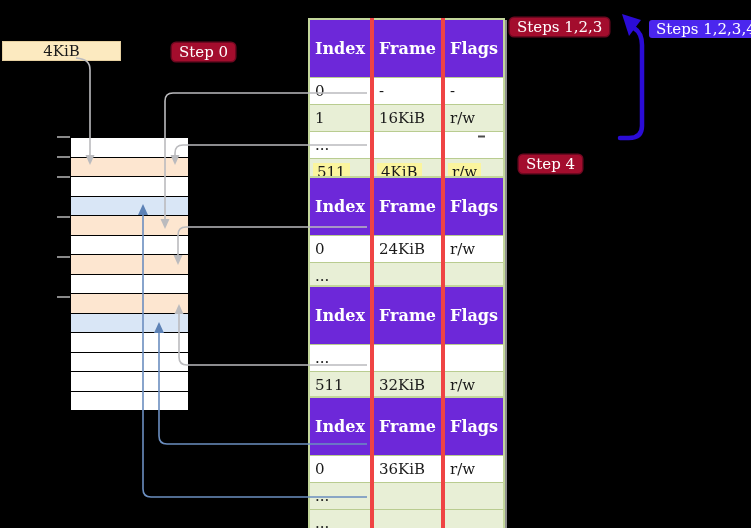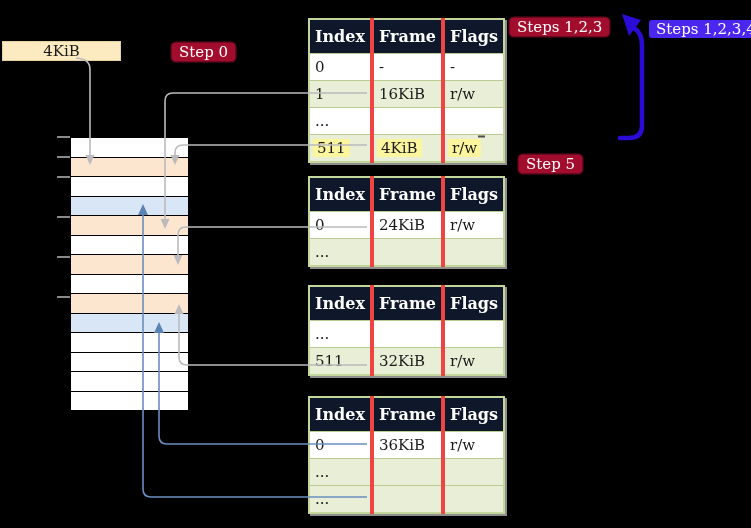--- a/index.html
+++ b/index.html
@@ -19,41 +19,41 @@
   .mrow{height:18.5px;border-bottom:1px solid #000;}
   .mrow:last-child{border-bottom:none;}
   .mrow.white{background:#ffffff;}
   .mrow.peach{background:#fde6d0;}
   .mrow.blue{background:#d9e6f6;}
   .tick{position:absolute;left:57px;width:13px;height:2px;background:#8a8a8a;}
 
   
   .ptable{position:absolute;border-collapse:collapse;table-layout:fixed;background:#fff;
           border:2px solid #c3d69b;box-shadow:2px 2px 0 #8f8f8f;font-size:15px;color:#1a1a1a;}
-  .ptable th{background:#0f172a;color:#fff;font-weight:bold;text-align:left;
-             height:25px;padding:4px 5px;white-space:nowrap;font-size:16px;}
+  .ptable th{background:#6d28d9;color:#fff;font-weight:bold;text-align:left;
+             height:25px;padding:16px 5px;white-space:nowrap;font-size:16px;}
   .ptable td{height:26px;padding:0 5px;white-space:nowrap;}
   .ptable th + th, .ptable td + td{border-left:4px solid #ef4444;}
   .ptable tbody tr{border-top:1px solid #b9cc90;}
   .ptable tbody tr.g{background:#e8efd6;}
   .hl{background:#fbf59e;padding:0 4px;margin-left:-2px;}
 
   svg.overlay{position:absolute;left:0;top:0;z-index:5;pointer-events:none;}
 </style>
 </head>
 <body>
 
 <div class="stage">
 
   <div class="frame-label">4KiB</div>
 
   <div class="badge red" style="left:172px;top:43px;">Step 0</div>
   <div class="badge red" style="left:510px;top:18px;">Steps 1,2,3</div>
   <div class="badge violet" style="left:649px;top:20px;">Steps 1,2,3,4</div>
-  <div class="badge red" style="left:519px;top:155px;">Step 5</div>
+  <div class="badge red" style="left:519px;top:155px;">Step 4</div>
 
   <div class="stack">
     <div class="mrow white"></div>
     <div class="mrow peach"></div>
     <div class="mrow white"></div>
     <div class="mrow blue"></div>
     <div class="mrow peach"></div>
     <div class="mrow white"></div>
     <div class="mrow peach"></div>
     <div class="mrow white"></div>

